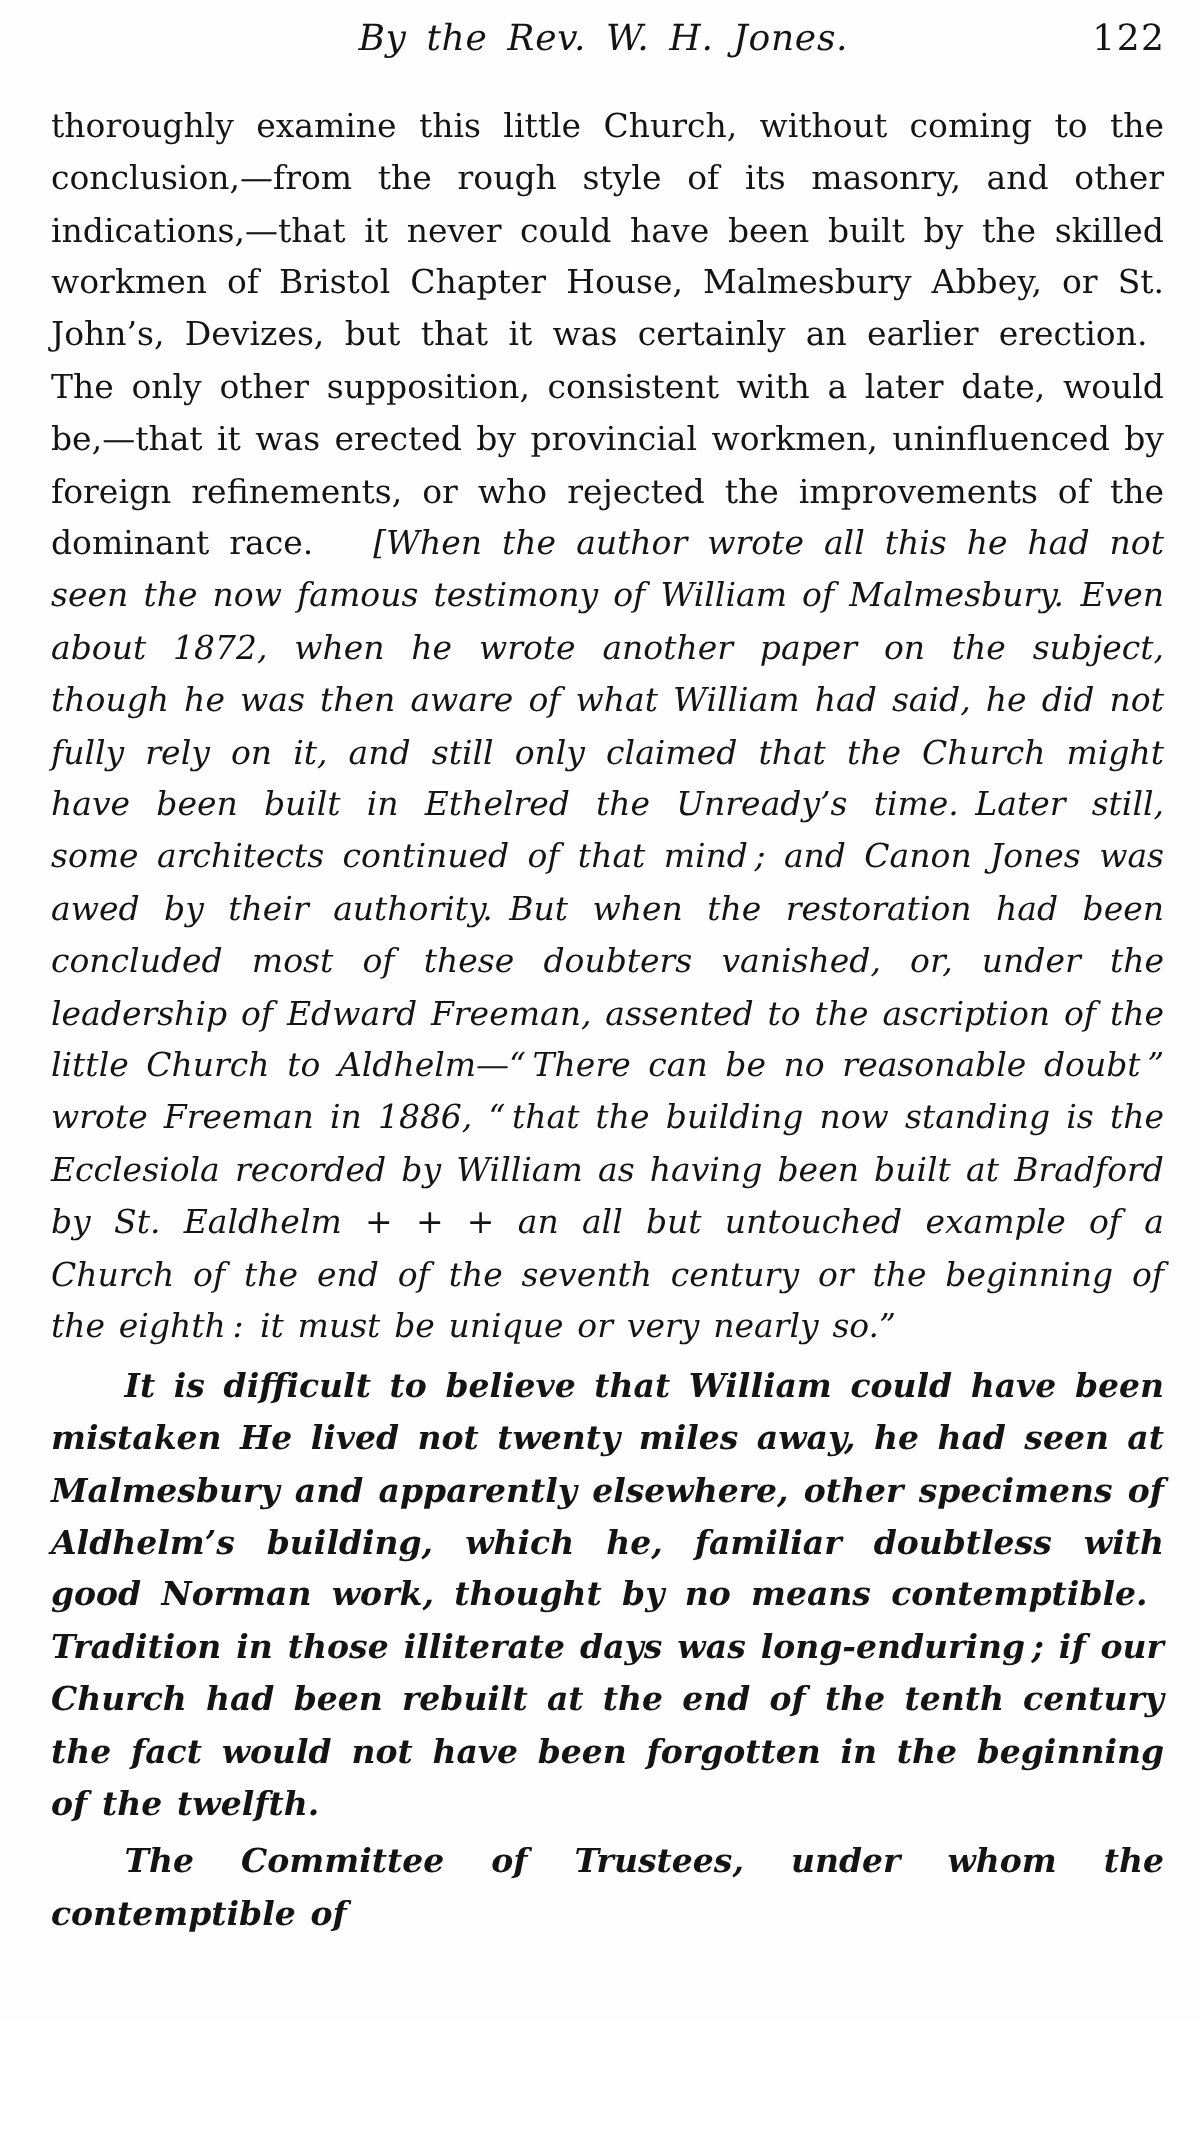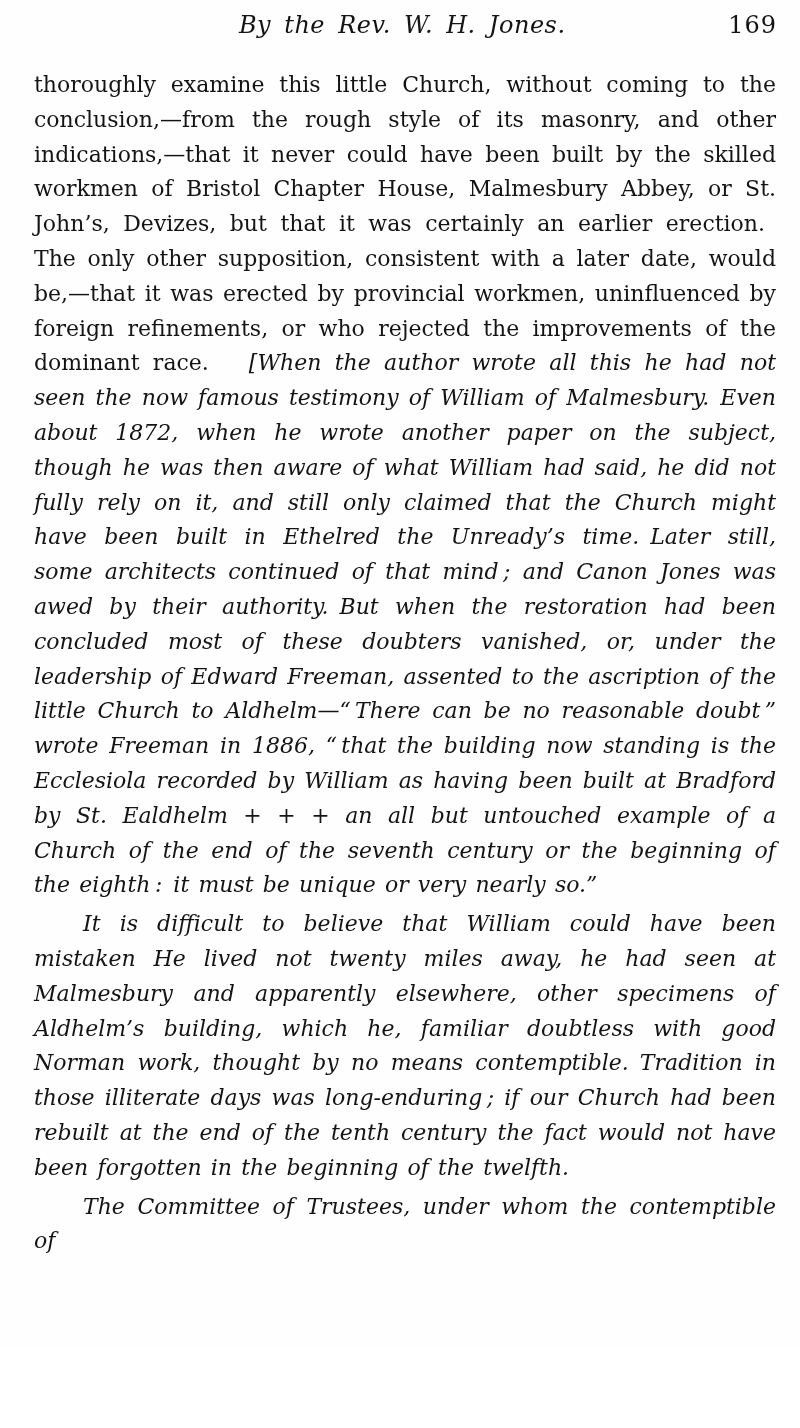--- a/index.html
+++ b/index.html
@@ -52,33 +52,34 @@
     line-height: 34.8px;
     text-align: justify;
     word-spacing: 0.10em;
   }
   .body-text p {
     margin: 0;
     padding: 0;
   }
   .body-text p + p {
     margin-top: 4px;
+    font-weight: bold;
   }
   .body-text p.indent {
     text-indent: 20px;
   }
   .rm { font-style: normal; }
   .it { font-style: italic; margin-left: 29px; }
 </style>
 </head>
 <body>
 
 <div class="page">
   <div class="header">
     <span class="running-title">By the Rev. W. H. Jones.</span>
-    <span class="page-number">169</span>
+    <span class="page-number">122</span>
   </div>
   <div class="body-text">
       <p><span class="rm">thoroughly examine this little Church, without coming to the conclusion,—from the rough style of its masonry, and other indications,—that it never could have been built by the skilled workmen of Bristol Chapter House, Malmesbury Abbey, or St. John’s, Devizes, but that it was certainly an earlier erection. The only other supposition, consistent with a later date, would be,—that it was erected by provincial workmen, uninfluenced by foreign refinements, or who rejected the improvements of the dominant race.</span><span class="it"> [When the author wrote all this he had not seen the now famous testimony of William of Malmesbury. Even about 1872, when he wrote another paper on the subject, though he was then aware of what William had said, he did not fully rely on it, and still only claimed that the Church might have been built in Ethelred the Unready’s time. Later still, some architects continued of that mind ; and Canon Jones was awed by their authority. But when the restoration had been concluded most of these doubters vanished, or, under the leadership of Edward Freeman, assented to the ascription of the little Church to Aldhelm—“ There can be no reasonable doubt ” wrote Freeman in 1886, “ that the building now standing is the Ecclesiola recorded by William as having been built at Bradford by St. Ealdhelm + + + an all but untouched example of a Church of the end of the seventh century or the beginning of the eighth : it must be unique or very nearly so.”</span></p>
       <p class="indent"><span class="it">It is difficult to believe that William could have been mistaken He lived not twenty miles away, he had seen at Malmesbury and apparently elsewhere, other specimens of Aldhelm’s building, which he, familiar doubtless with good Norman work, thought by no means contemptible. Tradition in those illiterate days was long-enduring ; if our Church had been rebuilt at the end of the tenth century the fact would not have been forgotten in the beginning of the twelfth.</span></p>
       <p class="indent"><span class="it">The Committee of Trustees, under whom the contemptible of</span></p>
     </div>
 </div>
 
 </body></html>

